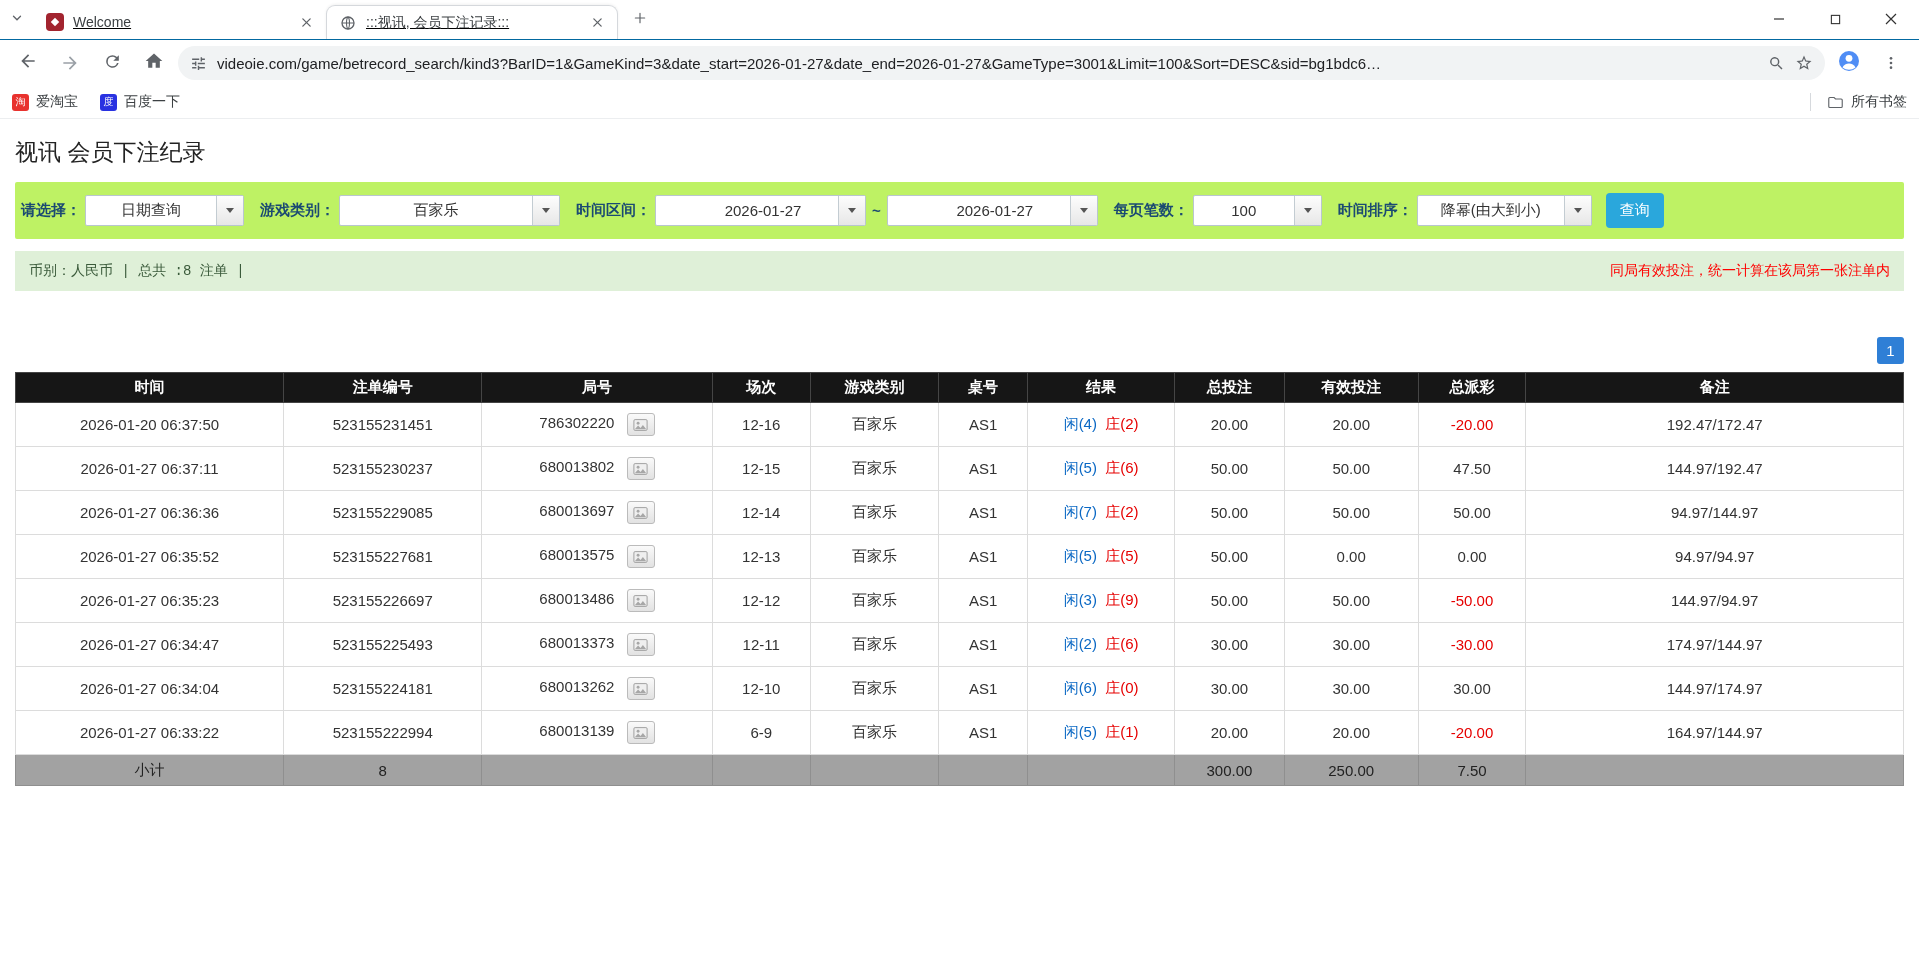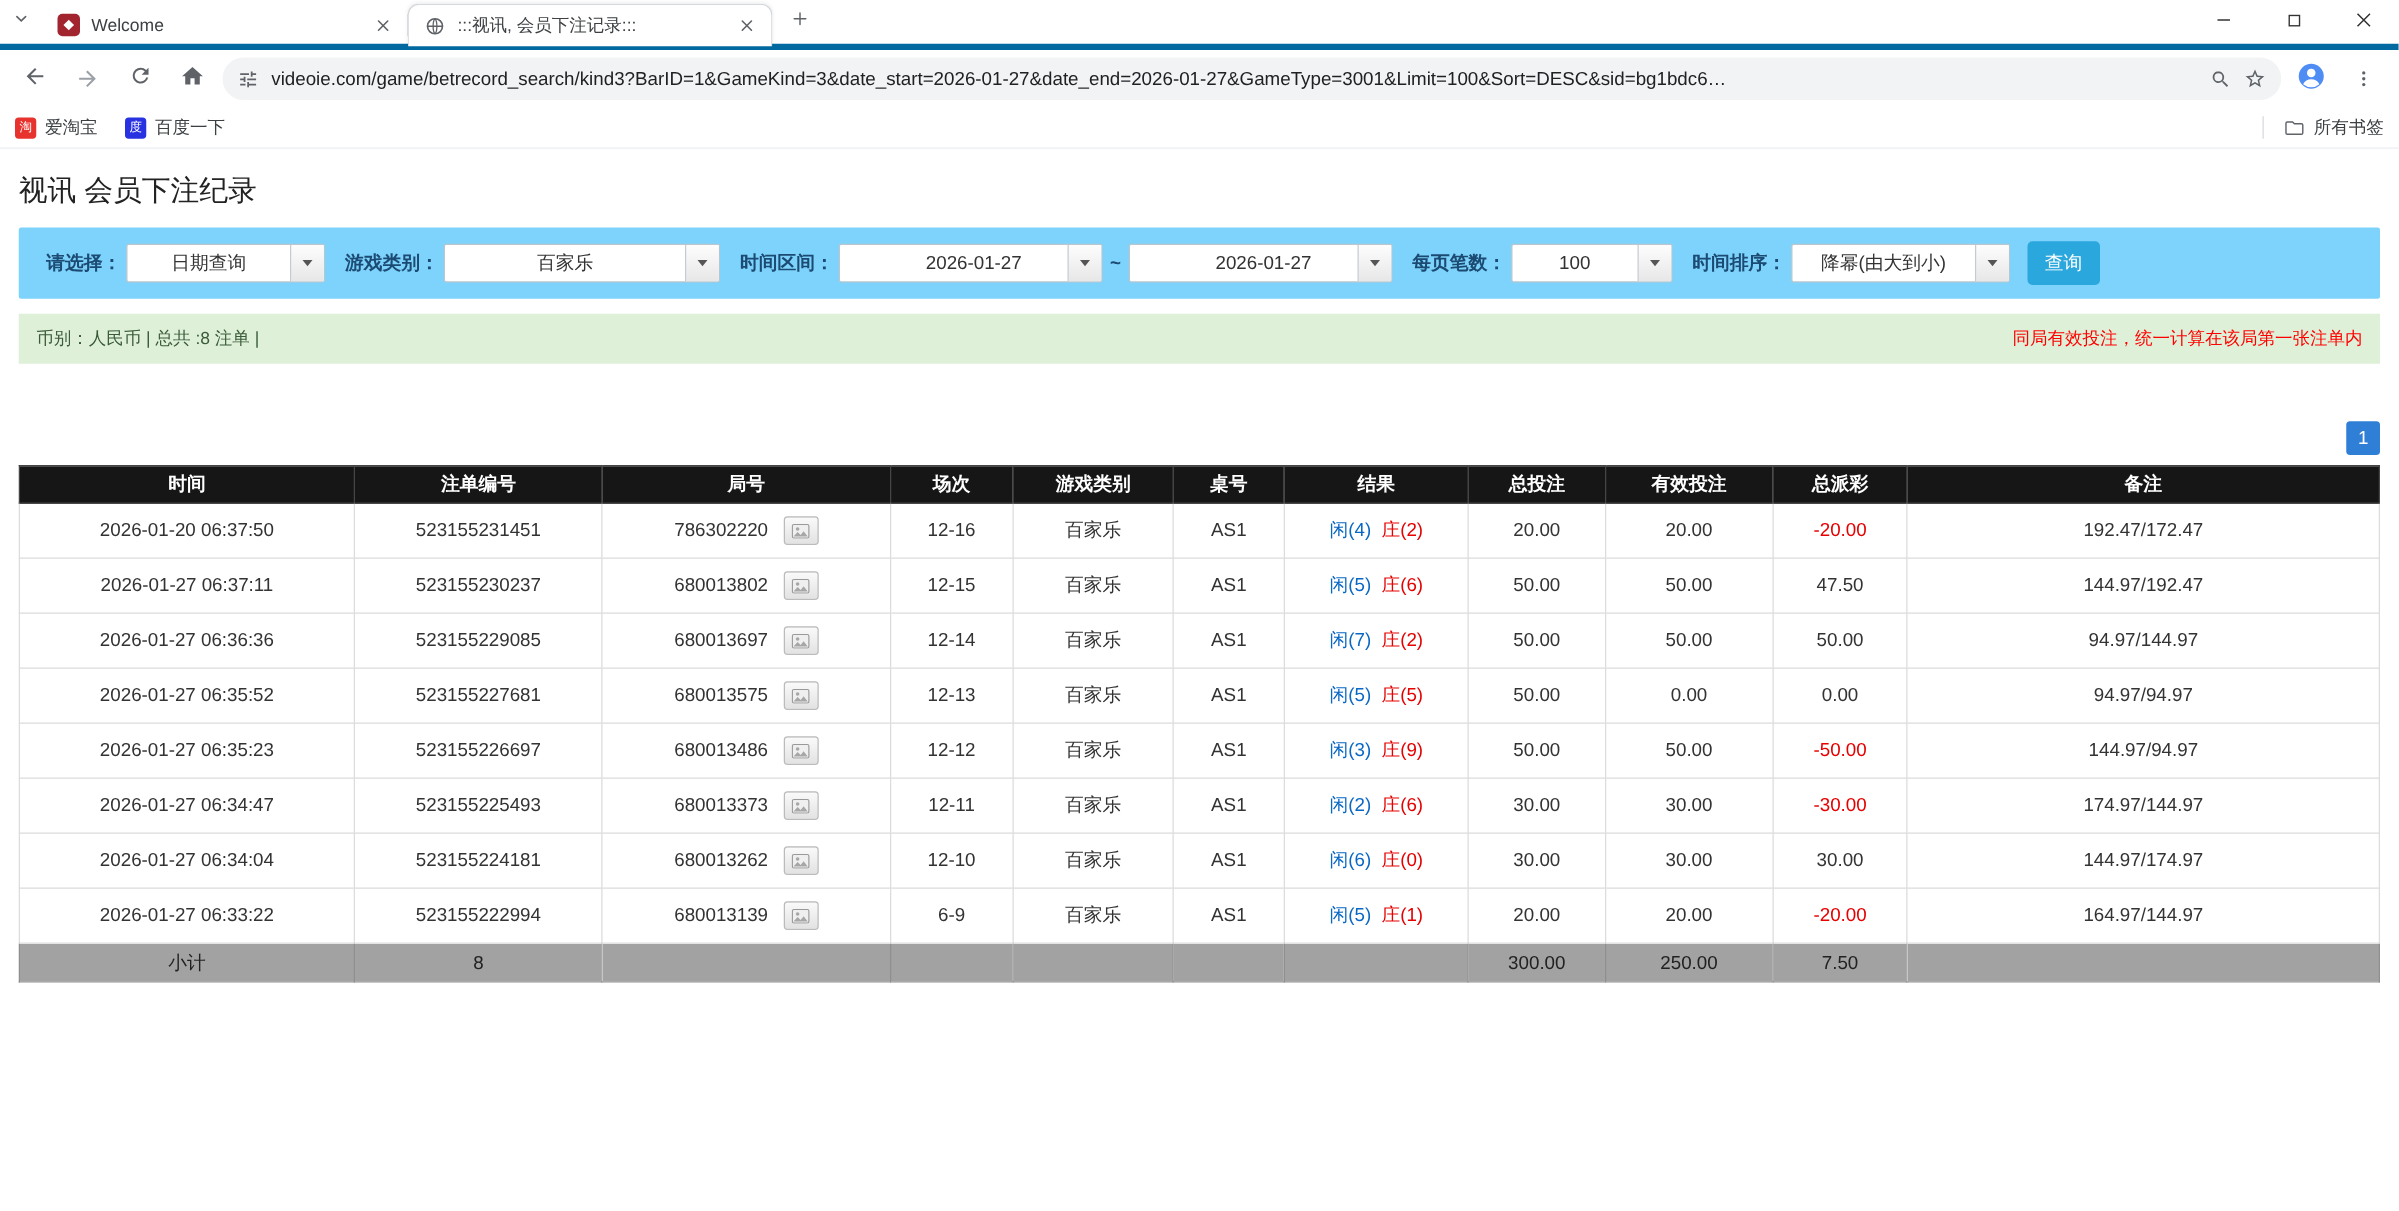--- a/index.html
+++ b/index.html
@@ -1,20 +1,20 @@
 <!DOCTYPE html>
 <html><head>
 <meta charset="utf-8">
 <style>
   * { margin:0; padding:0; box-sizing:border-box; }
   html,body { width:1919px; height:969px; overflow:hidden; background:#fff;
               font-family:"Liberation Sans","DejaVu Sans",sans-serif; }
 
   
-  .tabstrip { height:40px; background:#fff; display:flex; align-items:center; border-bottom:5px solid #0369a1; }
+  .tabstrip { height:40px; background:#fff; display:flex; align-items:center; border-bottom:1px solid #0369a1;text-decoration:underline; }
   .tab-search-btn { width:34px; height:34px; display:flex; align-items:center; justify-content:center; cursor:pointer; }
   .tab { width:292px; height:34px; margin-top:5px; display:flex; align-items:center; gap:9px; padding:0 10px 0 12px;
          border-radius:9px 9px 0 0; position:relative; cursor:pointer; }
   .tab.active { background:#fff; border:1px solid #d5d8dc; border-bottom:none; box-shadow:0 -1px 3px rgba(0,0,0,.06); }
   .tab .sep { position:absolute; right:-1px; top:8px; height:18px; width:1px; background:#c9ccd1; }
   .tab-title { flex:1; font-size:14px; color:#3c4043; white-space:nowrap; overflow:hidden; text-overflow:ellipsis; }
   .favicon { width:18px; height:18px; flex:0 0 18px; display:flex; align-items:center; justify-content:center; }
   .favicon.red { background:#a2242f; border-radius:4px; color:#fff; font-size:10px; }
   .tab-close { width:20px; height:20px; border-radius:50%; display:flex; align-items:center; justify-content:center; cursor:pointer; }
   .newtab-btn { width:32px; height:32px; margin-left:6px; display:flex; align-items:center; justify-content:center; border-radius:50%; cursor:pointer; }
@@ -31,39 +31,39 @@
   .bm-fav { width:17px; height:17px; border-radius:3px; display:flex; align-items:center; justify-content:center; font-size:10px; color:#fff; }
   .bm-fav.taobao { background:#e8322e; }
   .bm-fav.baidu  { background:#2932e1; }
   .bm-right { margin-left:auto; display:flex; align-items:center; gap:8px; }
   .bm-divider { width:1px; height:18px; background:#d6d9dd; margin-right:8px; }
 
   
   .page { background:#fff; }
   .page-title { font-size:23px; font-weight:500; color:#222; margin:18px 15px 14px; }
 
-  .filter-bar { margin:0 15px; background:#7dd3fc; padding:11px 20px; display:flex; align-items:center; border-radius:2px; }
+  .filter-bar { margin:0 15px; background:#bef264; padding:11px 4px; display:flex; align-items:center; border-radius:2px; }
   .f-label { font-size:15px; font-weight:bold; color:#1b4a72; margin:0 4px 0 16px; white-space:nowrap; }
   .f-label.first { margin-left:2px; }
   .tilde { font-size:15px; font-weight:bold; color:#1b4a72; margin:0 6px; }
   .combo { display:inline-flex; align-items:stretch; background:#fff; border:1px solid #b9c6ce; height:31px; border-radius:2px; }
   .combo-text { border:none; outline:none; padding:0 9px; font-size:15px; color:#333; background:transparent;
                 font-family:"Liberation Sans","DejaVu Sans",sans-serif;text-align:center; }
   .w-query .combo-text { width:130px; }
   .w-game  .combo-text { width:192px; }
   .w-date  .combo-text { width:150px;margin-left:32px; }
   .w-size  .combo-text { width:100px; }
   .w-sort  .combo-text { width:146px; }
   .combo-arrow { width:27px; border-left:1px solid #c3ccd2; background:linear-gradient(#fdfdfd,#e7e7e7);
                  display:flex; align-items:center; justify-content:center; cursor:pointer; }
   .caret { width:0; height:0; border-left:4px solid transparent; border-right:4px solid transparent; border-top:5px solid #555; }
   .search-btn { margin-left:14px; background:#2aa7dc; color:#fff; border:none; border-radius:4px;
                 font-size:15px; padding:8px 14px; cursor:pointer; font-family:inherit; }
 
-  .summary-bar { margin:12px 15px 0; background:#dff0d8; padding:11px 14px; display:flex; justify-content:space-between; align-items:center; }
+  .summary-bar { margin:12px 15px 0; background:#dff0d8; padding:11px 14px; display:flex; justify-content:space-between; align-items:center;font-family:Liberation Mono, monospace; }
   .summary-left  { font-size:14px; color:#3a5a3a; }
   .summary-right { font-size:14px; color:#ff0000; }
 
   .pagination { margin:46px 15px 8px; text-align:right; }
   .page-btn { display:inline-flex; width:27px; height:27px; align-items:center; justify-content:center;
               background:#2f7fd6; color:#fff; font-size:15px; border-radius:3px; cursor:pointer; }
 
   table.bets { width:calc(100% - 30px); margin:4px 15px 0; border-collapse:collapse; table-layout:fixed;padding-left:43px; }
   table.bets th { background:#161616; color:#fff; font-size:15px; font-weight:bold; height:30px;
                   border:1px solid #454545; text-align:center; }

